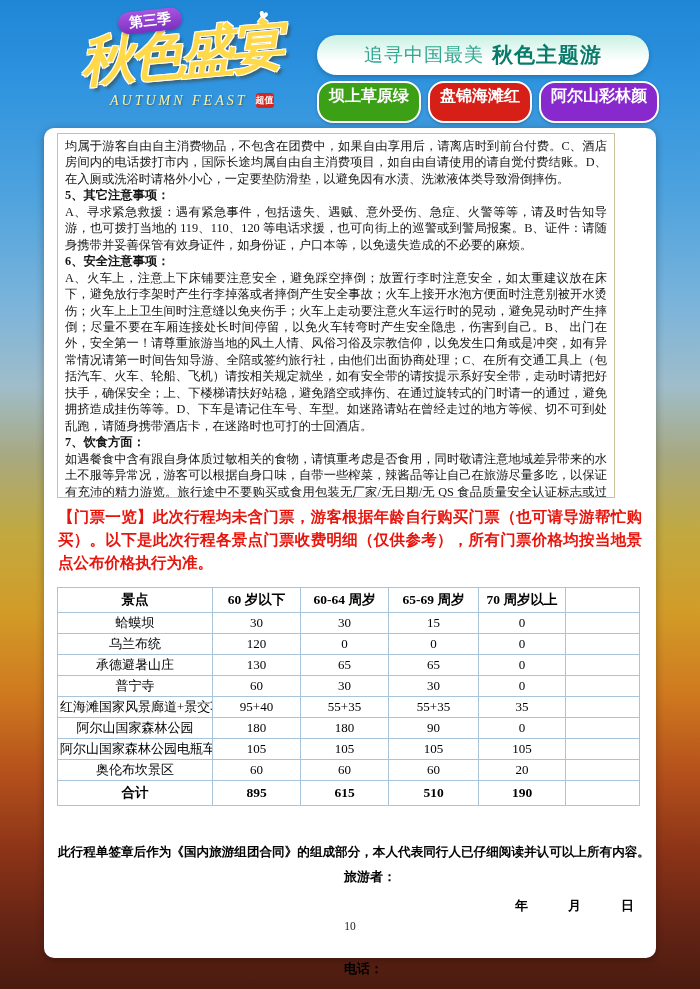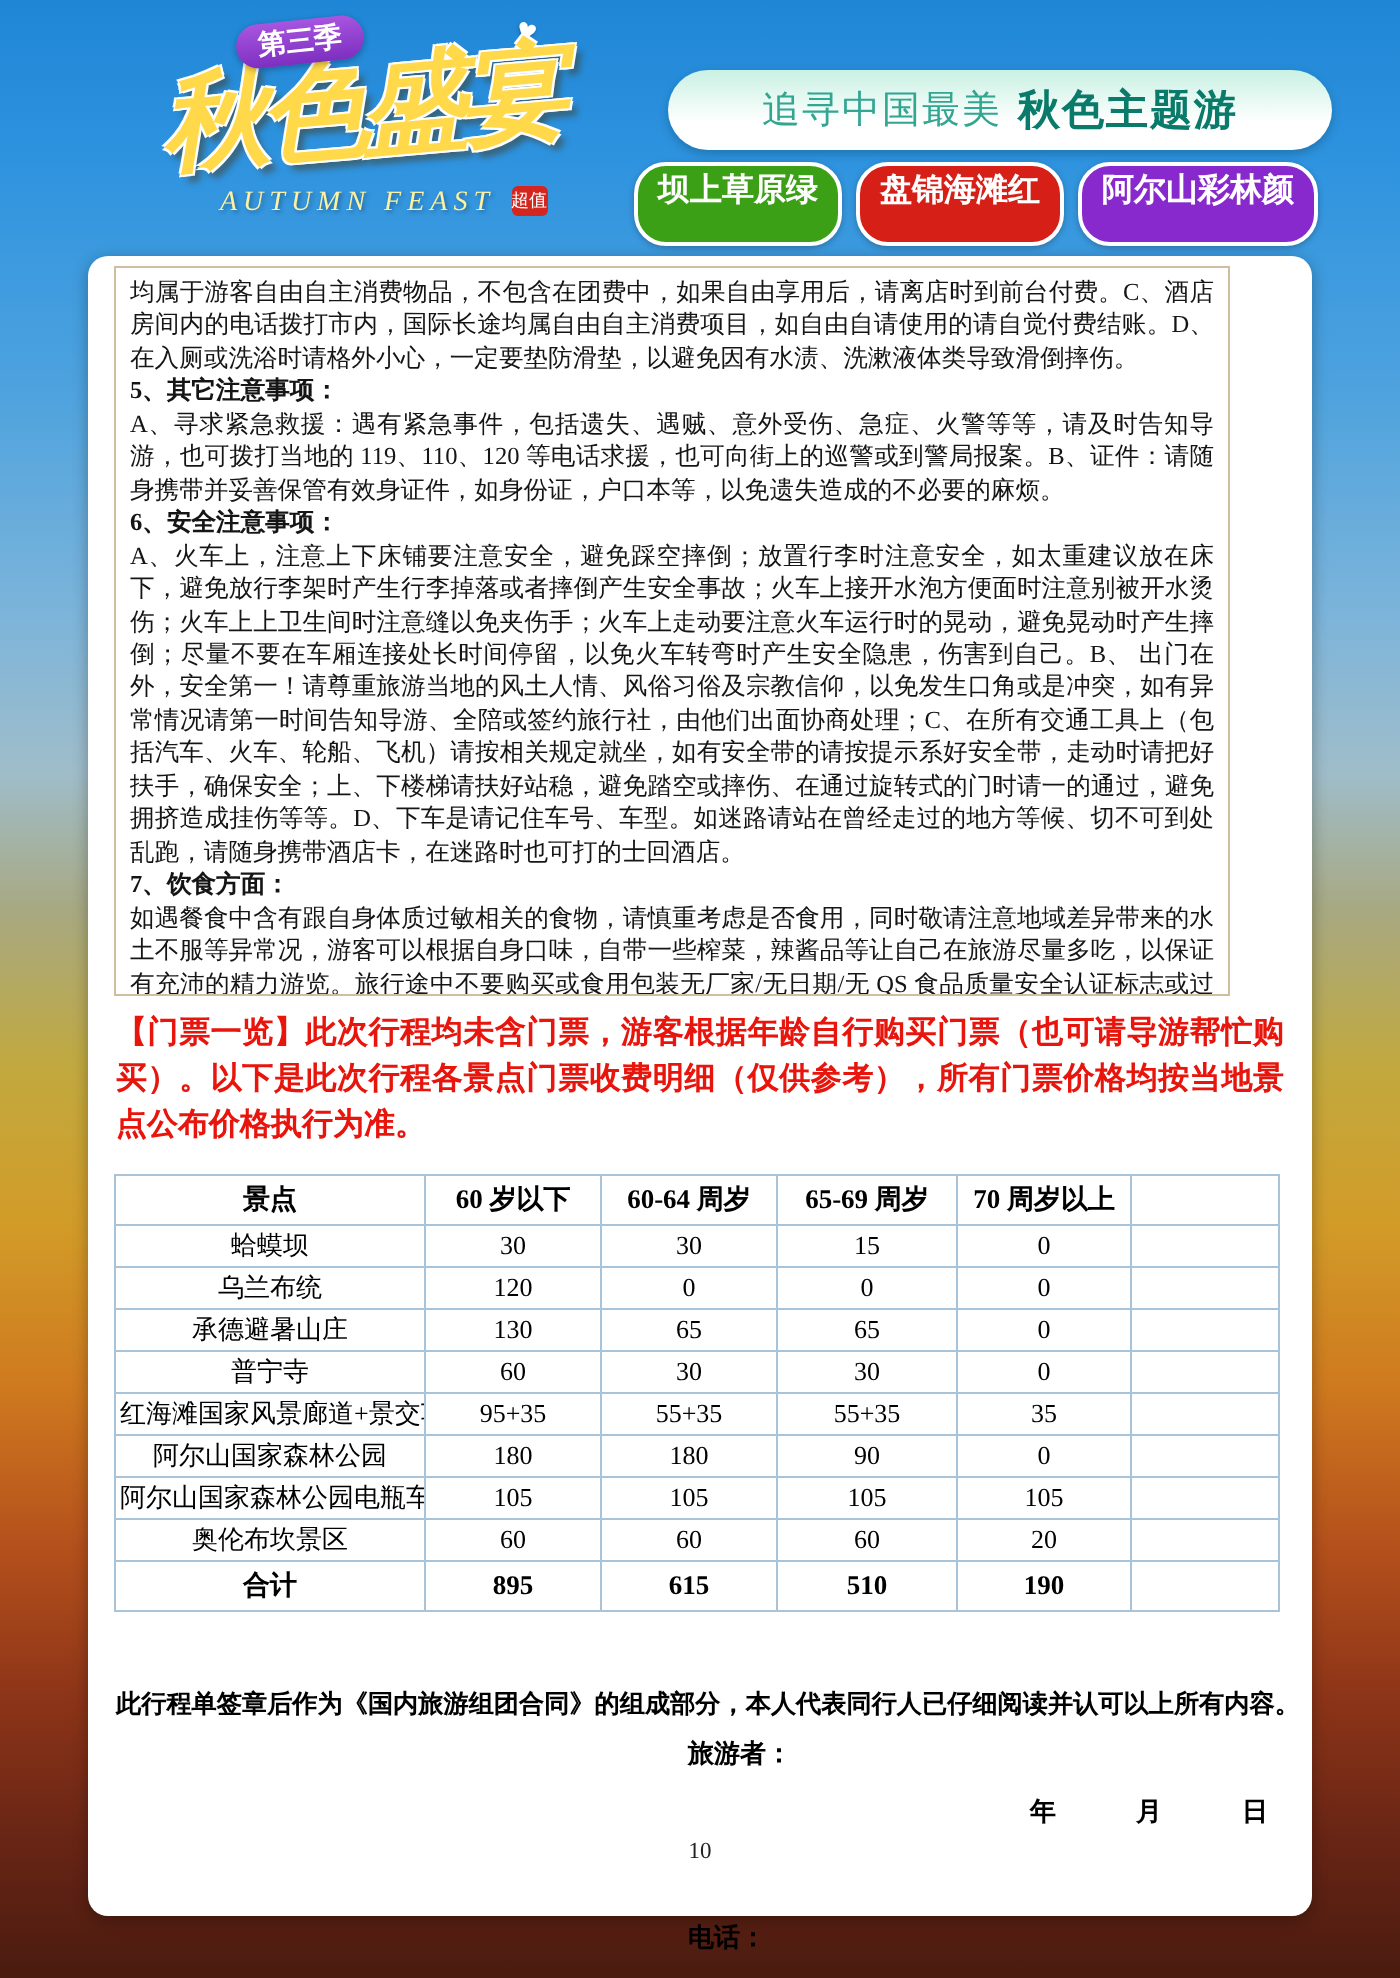--- a/index.html
+++ b/index.html
@@ -31,25 +31,25 @@
   }
   .heart { position:absolute; left:178px; top:-10px; color:#fff; font-size:17px;
     transform:rotate(18deg); text-shadow:0 1px 2px rgba(0,0,0,.25); }
   .logo-sub-row { margin-top:-8px; padding-left:30px; white-space:nowrap; }
   .logo-subtitle {
     color:#fdf2a3; font-style:italic; letter-spacing:3px; font-size:14px;
     text-shadow:1px 1px 2px rgba(0,0,0,.35);
   }
   .logo-badge {
     display:inline-block; background:#d3261f; color:#fff; font-size:9px;
-    font-family:"Liberation Sans",sans-serif; font-weight:normal;
+    font-family:"Liberation Sans",sans-serif; font-weight:bold;
     padding:1px 0; border-radius:3px; margin-left:4px; vertical-align:2px;margin-top:12px;
   }
   .tagline-pill {
-    position:absolute; left:334px; top:35px; width:332px; height:40px;
+    position:absolute; left:317px; top:35px; width:332px; height:40px;
     border-radius:21px; background:linear-gradient(180deg,#c9f1e3,#ffffff 65%);
     box-shadow:0 2px 5px rgba(0,50,70,.3);
     display:flex; align-items:center; justify-content:center; gap:8px; white-space:nowrap;
   }
   .tagline-light { color:#33a692; font-size:19px; letter-spacing:1px; }
   .tagline-bold { color:#0a7b6b; font-size:21px; font-weight:bold; letter-spacing:1px;
     font-family:"Liberation Sans",sans-serif; }
   .pill-row { position:absolute; left:317px; top:81px; display:flex; gap:7px; }
   .pill {
     height:42px; line-height:26px; border-radius:16px; border:2px solid #fff;
@@ -191,21 +191,21 @@
           <tr>
             <td>普宁寺</td>
             <td>60</td>
             <td>30</td>
             <td>30</td>
             <td>0</td>
             <td></td>
           </tr>
           <tr>
             <td>红海滩国家风景廊道+景交车</td>
-            <td>95+35</td>
+            <td>95+40</td>
             <td>55+35</td>
             <td>55+35</td>
             <td>35</td>
             <td></td>
           </tr>
           <tr>
             <td>阿尔山国家森林公园</td>
             <td>180</td>
             <td>180</td>
             <td>90</td>

